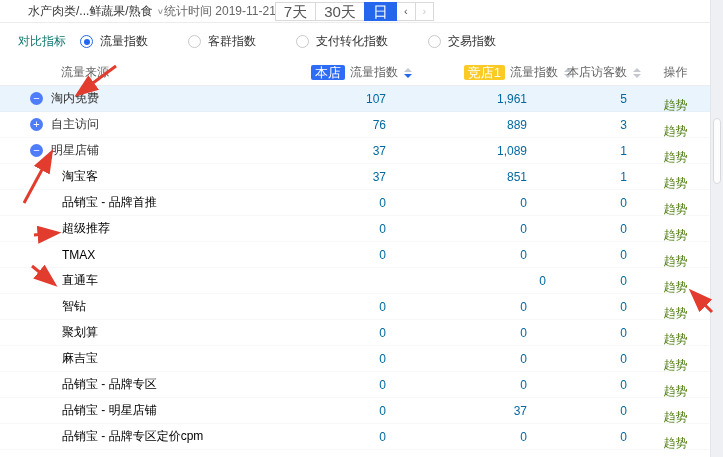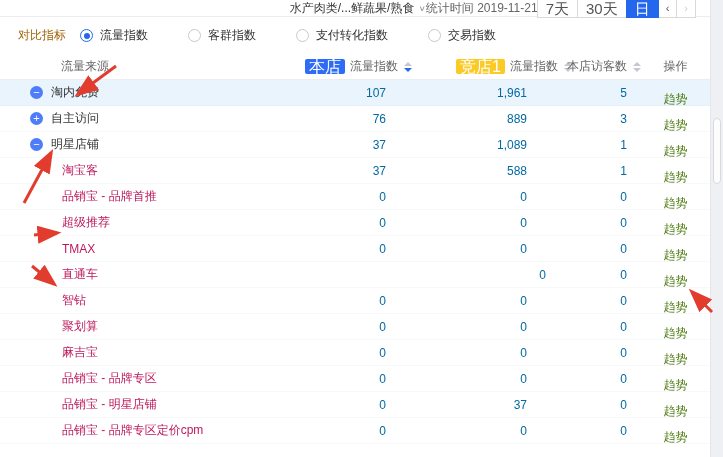--- a/index.html
+++ b/index.html
@@ -4,36 +4,36 @@
 <style>
   * { margin:0; padding:0; box-sizing:border-box; }
   html,body { width:723px; height:457px; }
   body {
     font-family:"Liberation Sans","DejaVu Sans",sans-serif;
     font-size:12px; color:#333; background:#fff; position:relative; overflow:hidden;
   }
   .app { position:absolute; left:0; top:0; width:710px; height:457px; background:#fff; }
 
   
-  .topbar { height:17px; display:flex; align-items:center; justify-content:flex-end;
+  .topbar { height:23px; display:flex; align-items:center; justify-content:flex-start;
             border-bottom:1px solid #ececec; padding:0 14px 0 28px; }
   .breadcrumb { display:flex; align-items:center; gap:4px; cursor:pointer; color:#333; }
   .breadcrumb .caret { color:#999; font-size:10px; transform:scaleY(.8); }
   .topbar-right { display:flex; align-items:center; }
   .stat-time { color:#666; }
   .btn-group { display:flex; }
   .rbtn { font-family:inherit; font-size:15px; height:19px; padding:0 8px; background:#fff;
           border:1px solid #d9d9d9; color:#555; margin-left:-1px; cursor:pointer; line-height:17px; }
   .rbtn.active { background:#2467ec; border-color:#2467ec; color:#fff; position:relative; z-index:1; }
   .rbtn.nav { padding:0 7px; font-size:11px; }
   .rbtn.disabled { color:#ccc; }
 
   
   .compare-row { height:37px; display:flex; align-items:center; padding-left:18px; }
-  .compare-label { color:#a16207; margin-right:14px; }
+  .compare-label { color:#0f766e; margin-right:14px; }
   .radio-item { display:flex; align-items:center; gap:7px; margin-right:40px; cursor:pointer; color:#333; }
   .radio { width:13px; height:13px; border:1px solid #c9c9c9; border-radius:50%; background:#fff; position:relative; flex:none; }
   .radio-item.checked .radio { border-color:#2467ec; }
   .radio-item.checked .radio::after { content:""; position:absolute; left:2.5px; top:2.5px; width:6px; height:6px;
                                       border-radius:50%; background:#2467ec; }
 
   
   .table { width:710px; }
   .trow, .thead { display:flex; align-items:center; height:26px; }
   .thead { color:#666; border-bottom:1px solid #ebedf0;padding-left:33px; }
@@ -45,25 +45,25 @@
   .c-action { width:69px;  justify-content:center; }
   .thead .c-source { padding-left:28px; }
   .thead .cell { gap:5px; white-space:nowrap; }
   .tbody .c-shop { padding-right:26px; }
   .tbody .c-comp { padding-right:45px; }
   .tbody .c-vis  { padding-right:14px; }
   .c-num { color:#0369a1; }
   .trow { border-bottom:1px solid #f7f8fa; }
   .trow.hl { background:#eaf4fd; border-bottom:1px solid #e4eff9; }
   .trow.lvl1 .c-source { padding-left:30px; color:#333; }
-  .trow.lvl2 .c-source { padding-left:62px; color:#be185d; }
+  .trow.lvl2 .c-source { padding-left:62px; color:#000000; }
   .expander { width:13px; height:13px; border-radius:50%; background:#4f7df9; color:#fff;
               display:inline-flex; align-items:center; justify-content:center;
               font-size:11px; line-height:1; margin-right:8px; cursor:pointer; flex:none; }
-  .badge { font-size:16px; line-height:15px; padding:0 4px; border-radius:2px; color:#fff; }
+  .badge { font-size:13px; line-height:15px; padding:0 4px; border-radius:2px; color:#fff; }
   .badge-blue { background:#2e6bf6; }
   .badge-yellow { background:#fbca25; }
   .sort { display:inline-flex; flex-direction:column; gap:2px; cursor:pointer; margin-left:1px; }
   .sort i { display:block; width:0; height:0; border-left:4px solid transparent; border-right:4px solid transparent; }
   .sort .up { border-bottom:4px solid #c5c8ce; }
   .sort .down { border-top:4px solid #c5c8ce; }
   .sort.desc .down { border-top-color:#2467ec; }
   .trend { color:#4d7c0f; text-decoration:none; cursor:pointer;margin-top:14px; }
 
   
@@ -187,21 +187,21 @@
       <a class="trend" href="#">趋势</a>
     </div>
   </div>
 
   <div class="trow lvl2">
     <div class="cell c-source">
 
       <span class="c-label">淘宝客</span>
     </div>
     <div class="cell c-shop c-num">37</div>
-    <div class="cell c-comp c-num">588</div>
+    <div class="cell c-comp c-num">851</div>
     <div class="cell c-vis c-num">1</div>
     <div class="cell c-action">
       <a class="trend" href="#">趋势</a>
     </div>
   </div>
 
   <div class="trow lvl2">
     <div class="cell c-source">
 
       <span class="c-label">品销宝 - 品牌首推</span>

